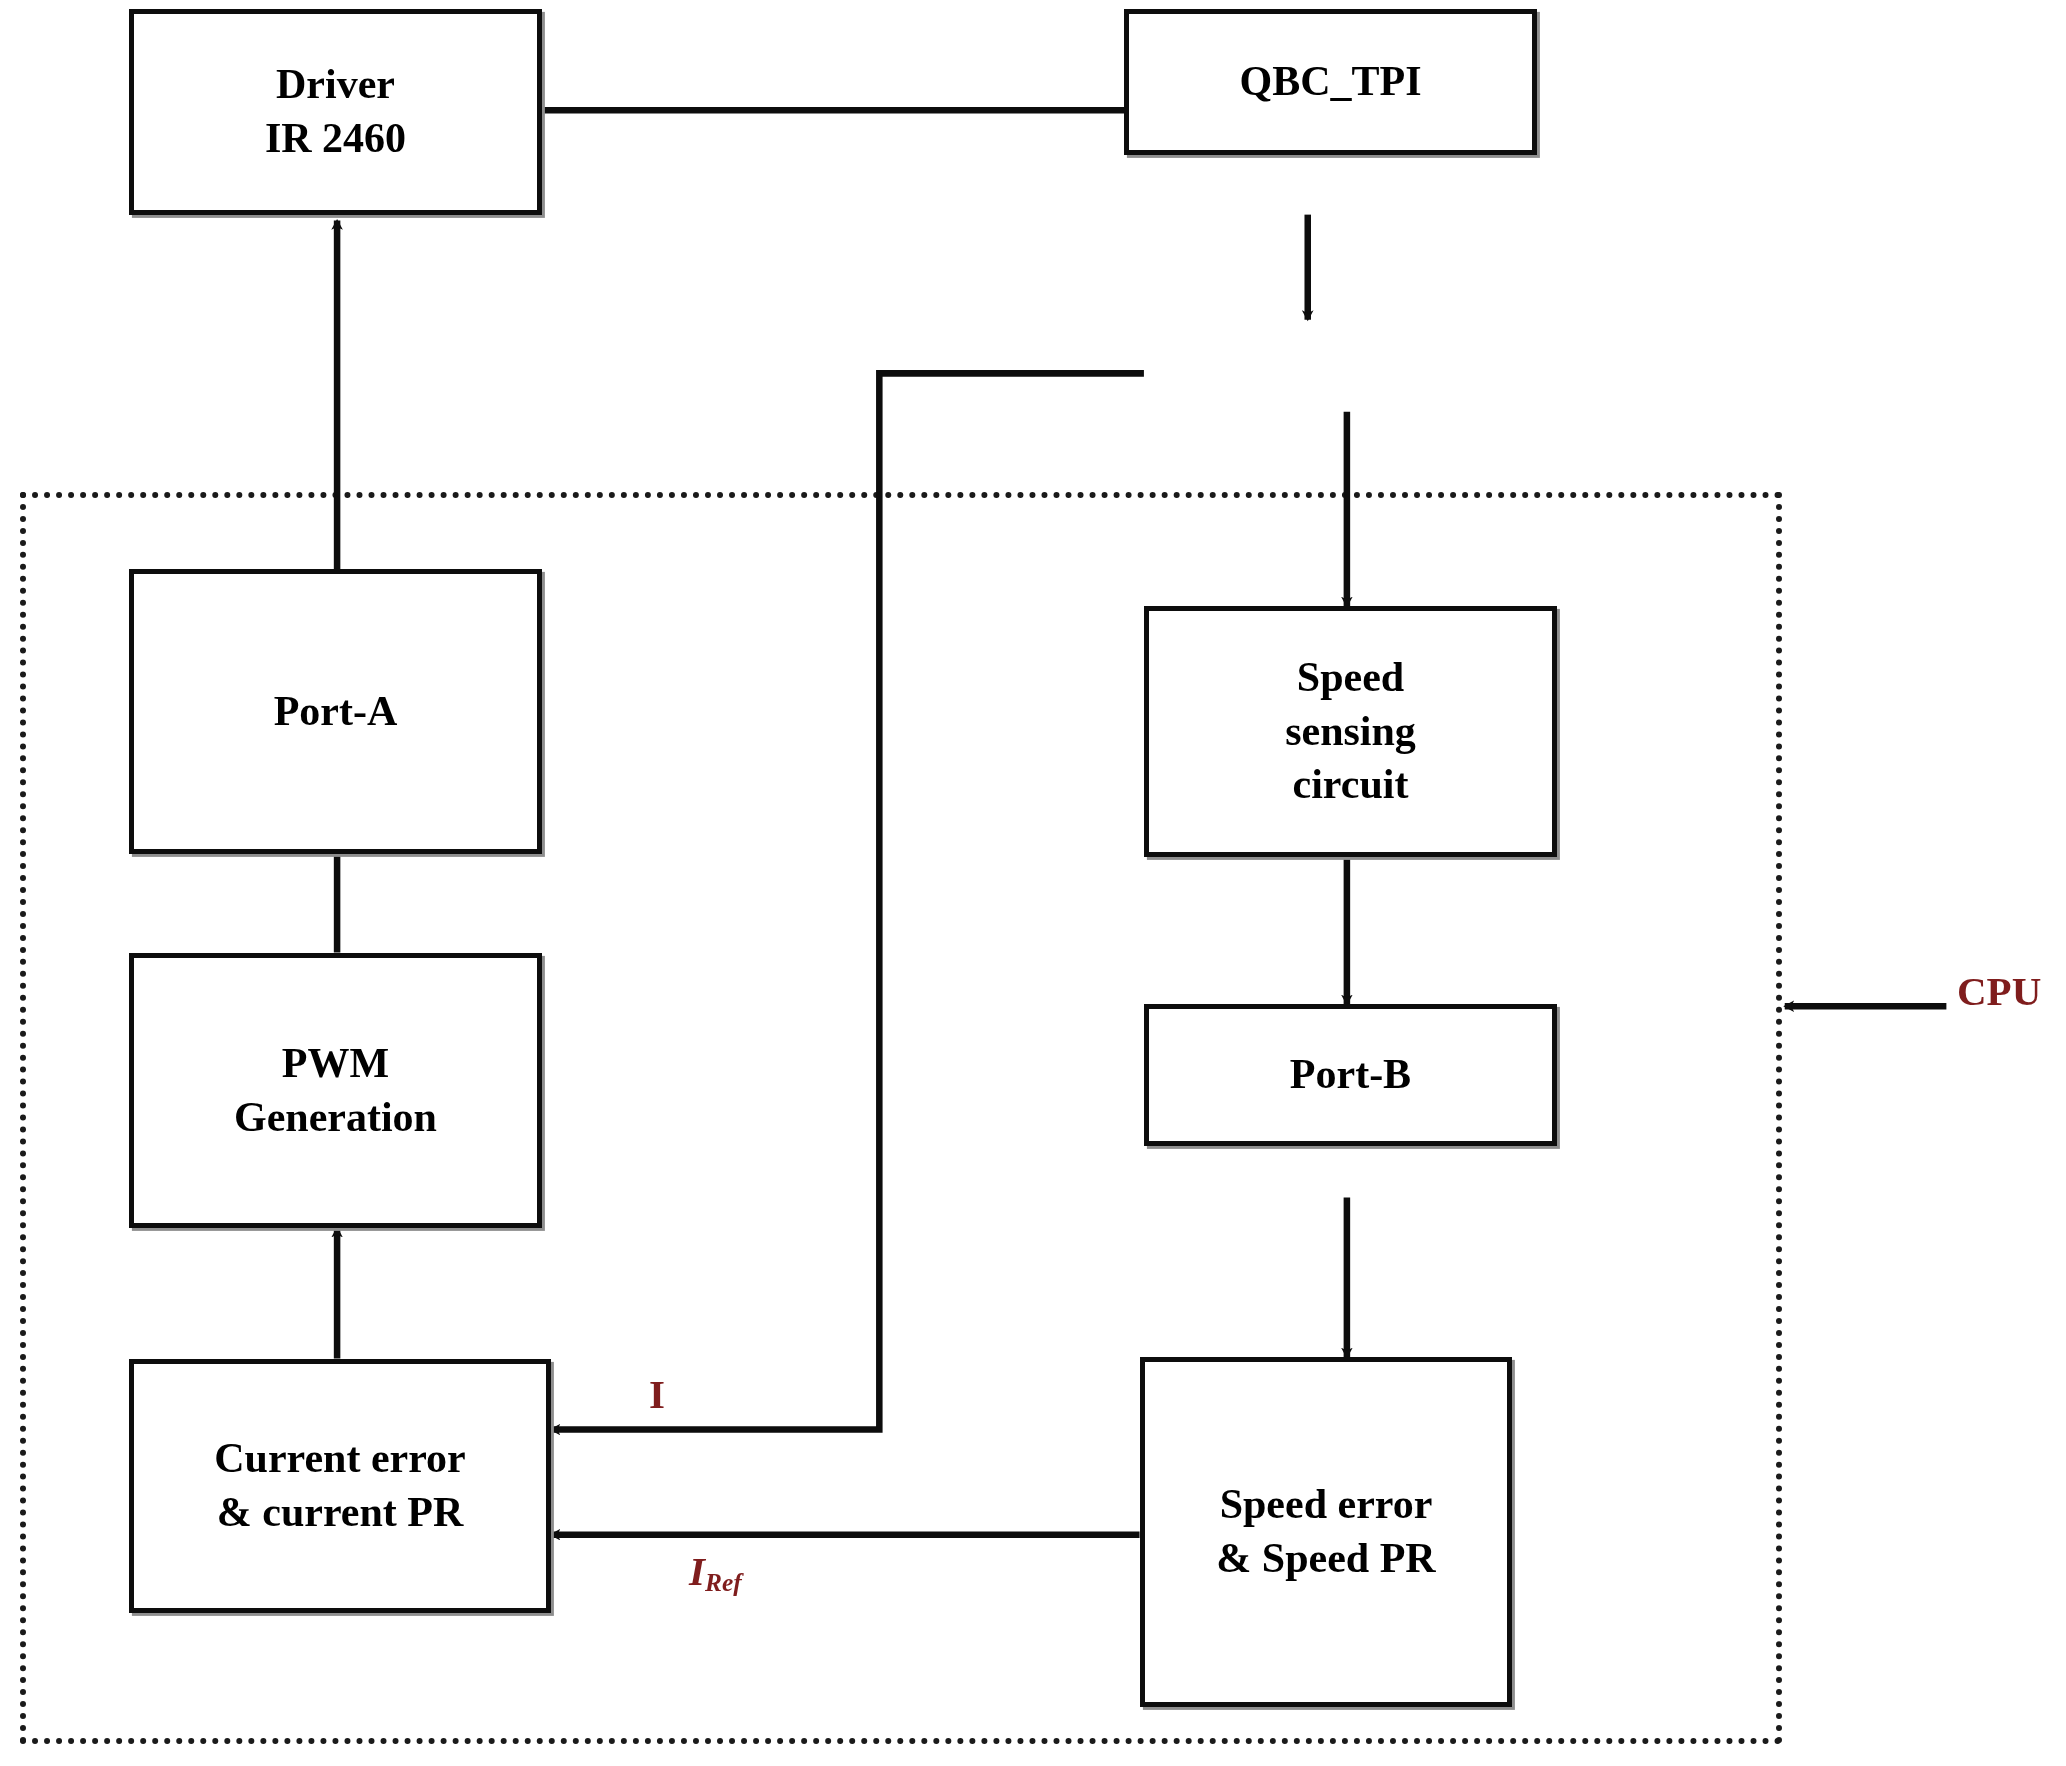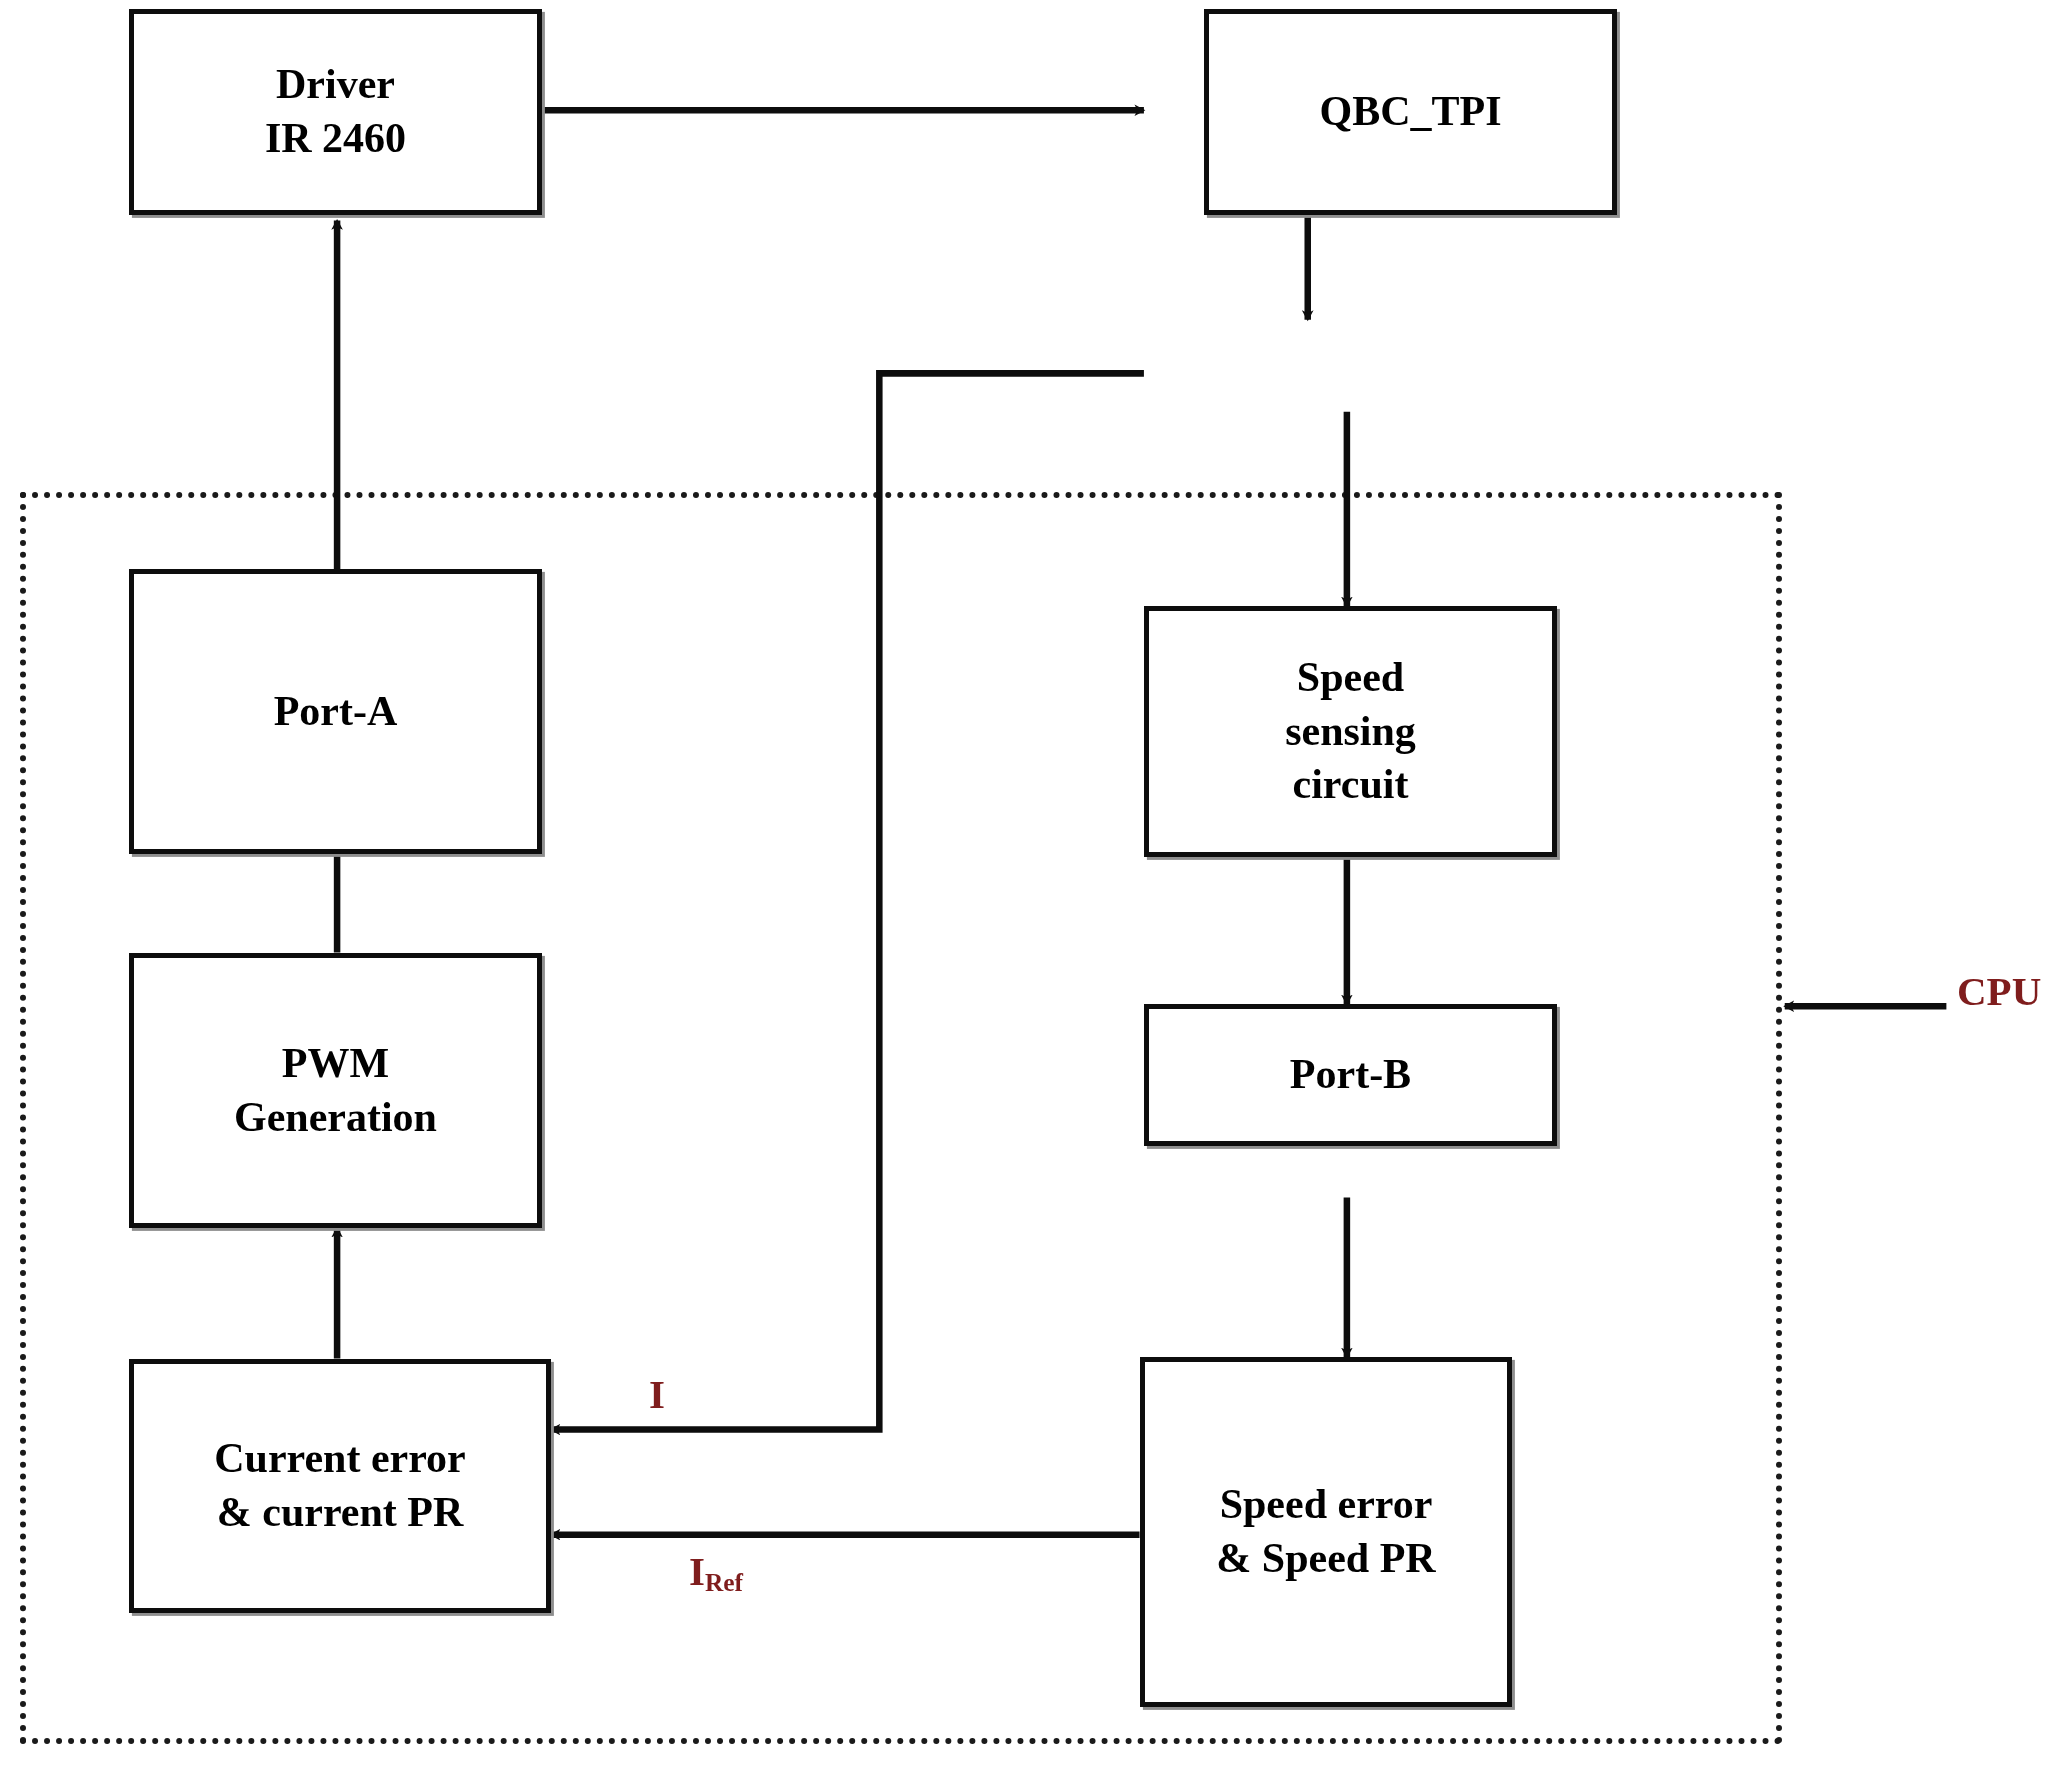--- a/index.html
+++ b/index.html
@@ -110,21 +110,21 @@
 
       <line x1="2685" y1="1388" x2="2462" y2="1388" marker-end="url(#arrowL)"></line>
     </g>
   </svg>
 
   <div class="box" style="left:129px; top:8.7px; width:413px; height:206px;">
     <span>Driver
 IR 2460</span>
   </div>
 
-  <div class="box" style="left:1204px; top:8.7px; width:413px; height:206px;">
+  <div class="box" style="left:1124px; top:8.7px; width:413px; height:146px;">
     <span>QBC_TPI</span>
   </div>
 
 
   <div class="box" style="left:1144px; top:606px; width:413px; height:251px;">
     <span>Speed
 sensing
 circuit</span>
   </div>
 
@@ -146,20 +146,20 @@
     <span>PWM
 Generation</span>
   </div>
 
   <div class="box" style="left:129px; top:569px; width:413px; height:285px;">
     <span>Port-A</span>
   </div>
 
   <div class="label" style="left:649px; top:1374px;">I</div>
 
-  <div class="label" style="left:689px; top:1551px;">
+  <div class="label" style="left:689px; top:1551px;font-style:italic;">
     <span>I</span><sub>Ref</sub>
   </div>
 
   <div class="label" style="left:1957px; top:971px;">CPU</div>
 
 </div>
 
 
 </body></html>

